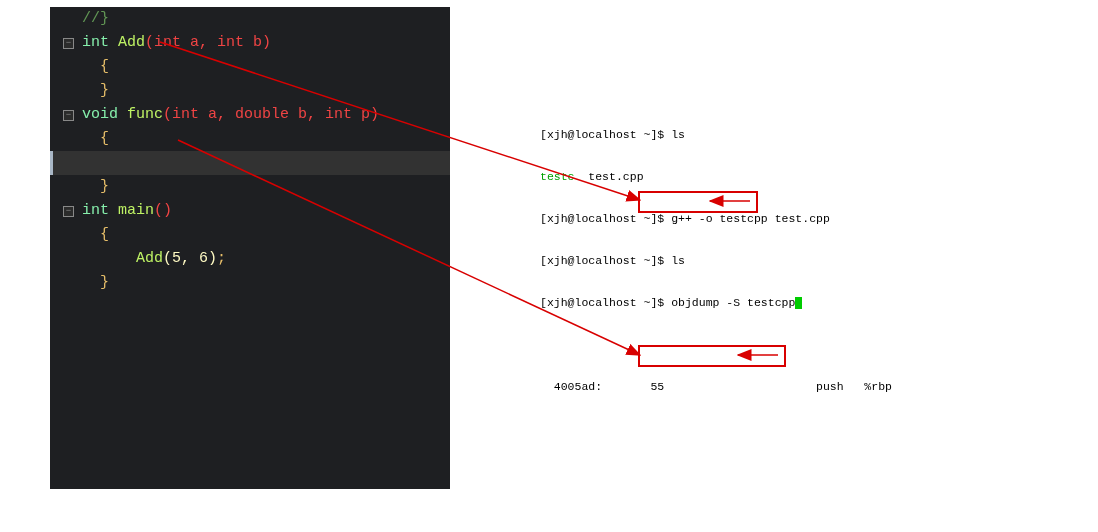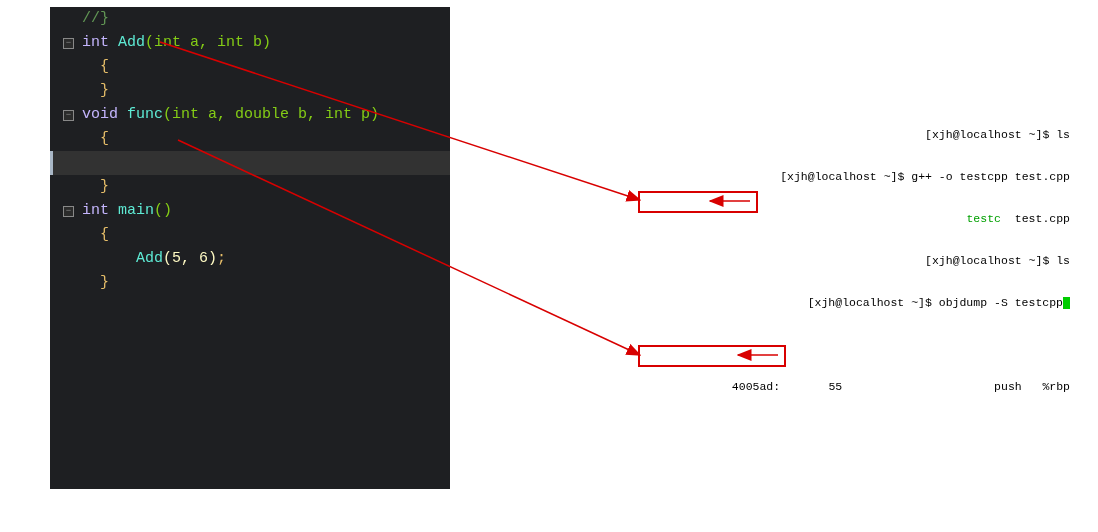--- a/index.html
+++ b/index.html
@@ -45,23 +45,23 @@
     font-size: 9px;
     line-height: 9px;
     text-align: center;
     background: #2b2b2b;
   }
   .line-content {
     flex: 1;
     white-space: pre;
     padding-left: 4px;
   }
-  .kw { color: #c4b5fd; }
-  .fn { color: #5eead4; text-align: center; }
-  .param { color: #84cc16; }
+  .kw { color: #86efac; }
+  .fn { color: #bef264; text-align: center; }
+  .param { color: #ef4444; }
   .brace { color: #e8bf6a; }
   .num { color: #fef9c3; }
   .cmt { color: #629755; }
   .highlight-line {
     background: #323232;
     position: relative;
   }
   .highlight-line::before {
     content: "";
     position: absolute;
@@ -82,21 +82,21 @@
     position: absolute;
     left: 540px;
     top: 100px;
     width: 530px;
     font-family: Consolas, "Courier New", monospace;
     font-size: 11.5px;
     line-height: 14px;
     color: #000;
     white-space: pre;
   }
-  .term-line { white-space: pre; text-align: right; }
+  .term-line { white-space: pre; }
   .prompt { color: #000; }
   .cmd { color: #000; }
   .file-green { color: #00a000; }
   .cursor {
     display: inline-block;
     width: 7px;
     height: 12px;
     background: #00cc00;
     vertical-align: text-bottom;
   }
@@ -205,22 +205,22 @@
   <div class="code-line">
     <div class="gutter">
         <span class="bracket-bar"></span>
       </div>
     <div class="line-content">  <span class="brace">}</span></div>
   </div>
 </div>
 
 <div class="terminal">
   <div class="term-line"><span class="prompt">[xjh@localhost ~]$ </span><span class="cmd">ls</span></div>
+  <div class="term-line"><span class="file-green">testc</span><span>  test.cpp</span></div>
   <div class="term-line"><span class="prompt">[xjh@localhost ~]$ </span><span class="cmd">g++ -o testcpp test.cpp</span></div>
-  <div class="term-line"><span class="file-green">testc</span><span>  test.cpp</span></div>
   <div class="term-line"><span class="prompt">[xjh@localhost ~]$ </span><span class="cmd">ls</span></div>
   <div class="term-line"><span class="prompt">[xjh@localhost ~]$ </span><span class="cmd">objdump -S testcpp</span><span class="cursor"></span></div>
   <div class="term-line"> </div>
   <div class="term-line">  4005ad:       55                      push   %rbp</div>
   
   
   
   
   
   

